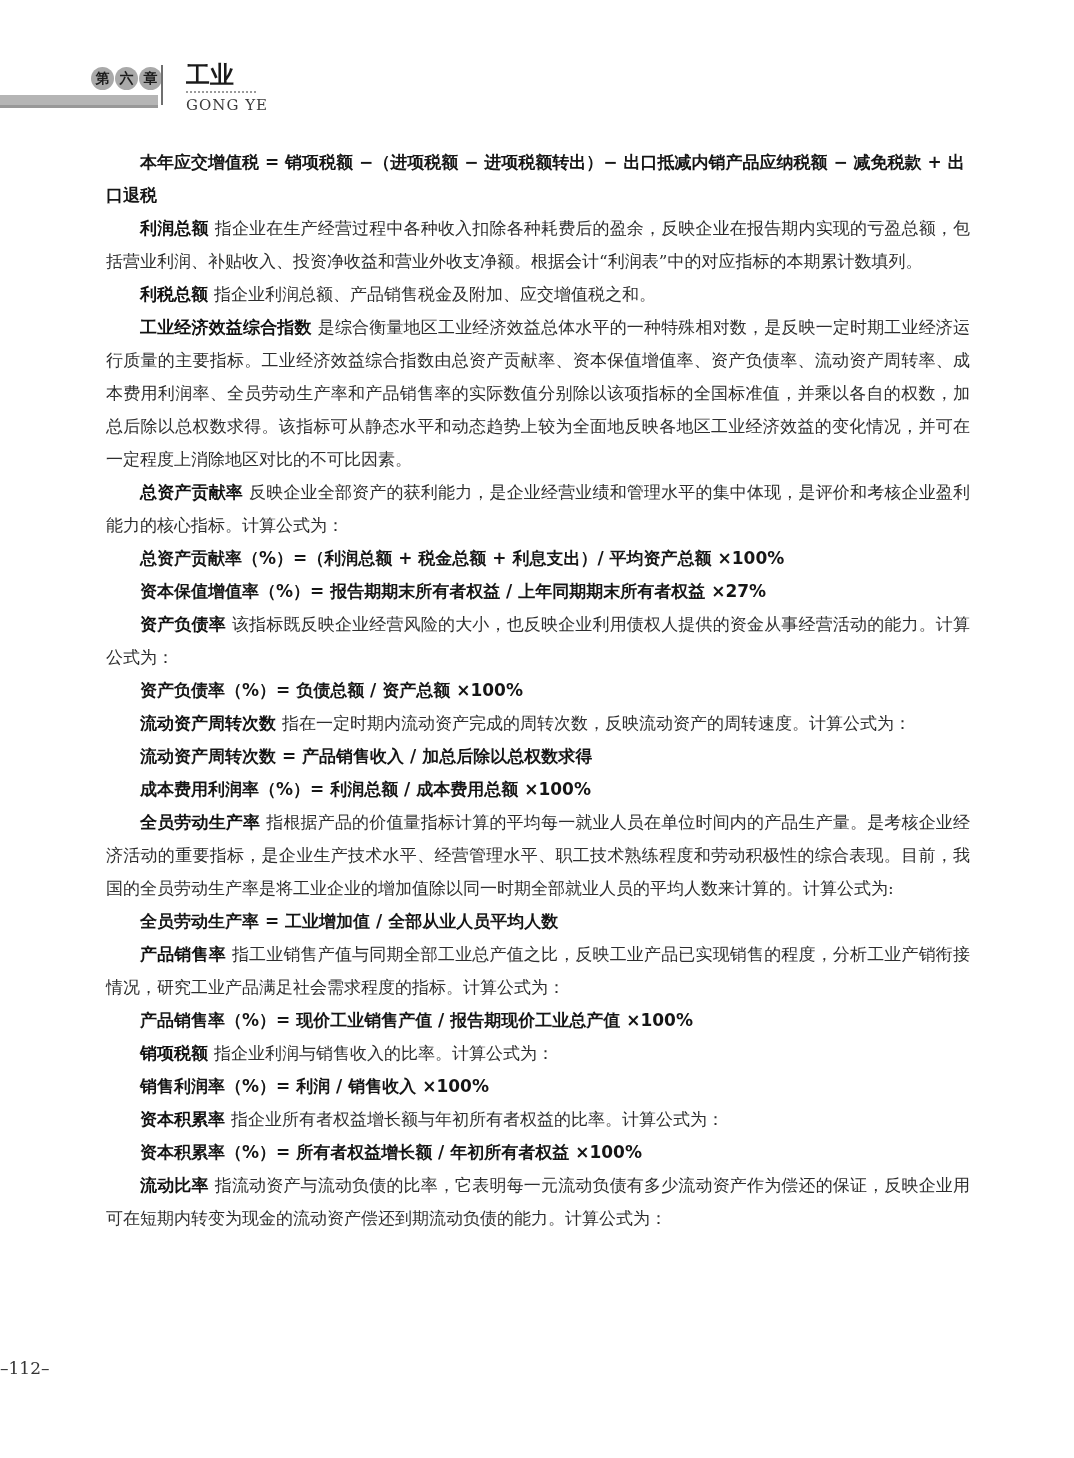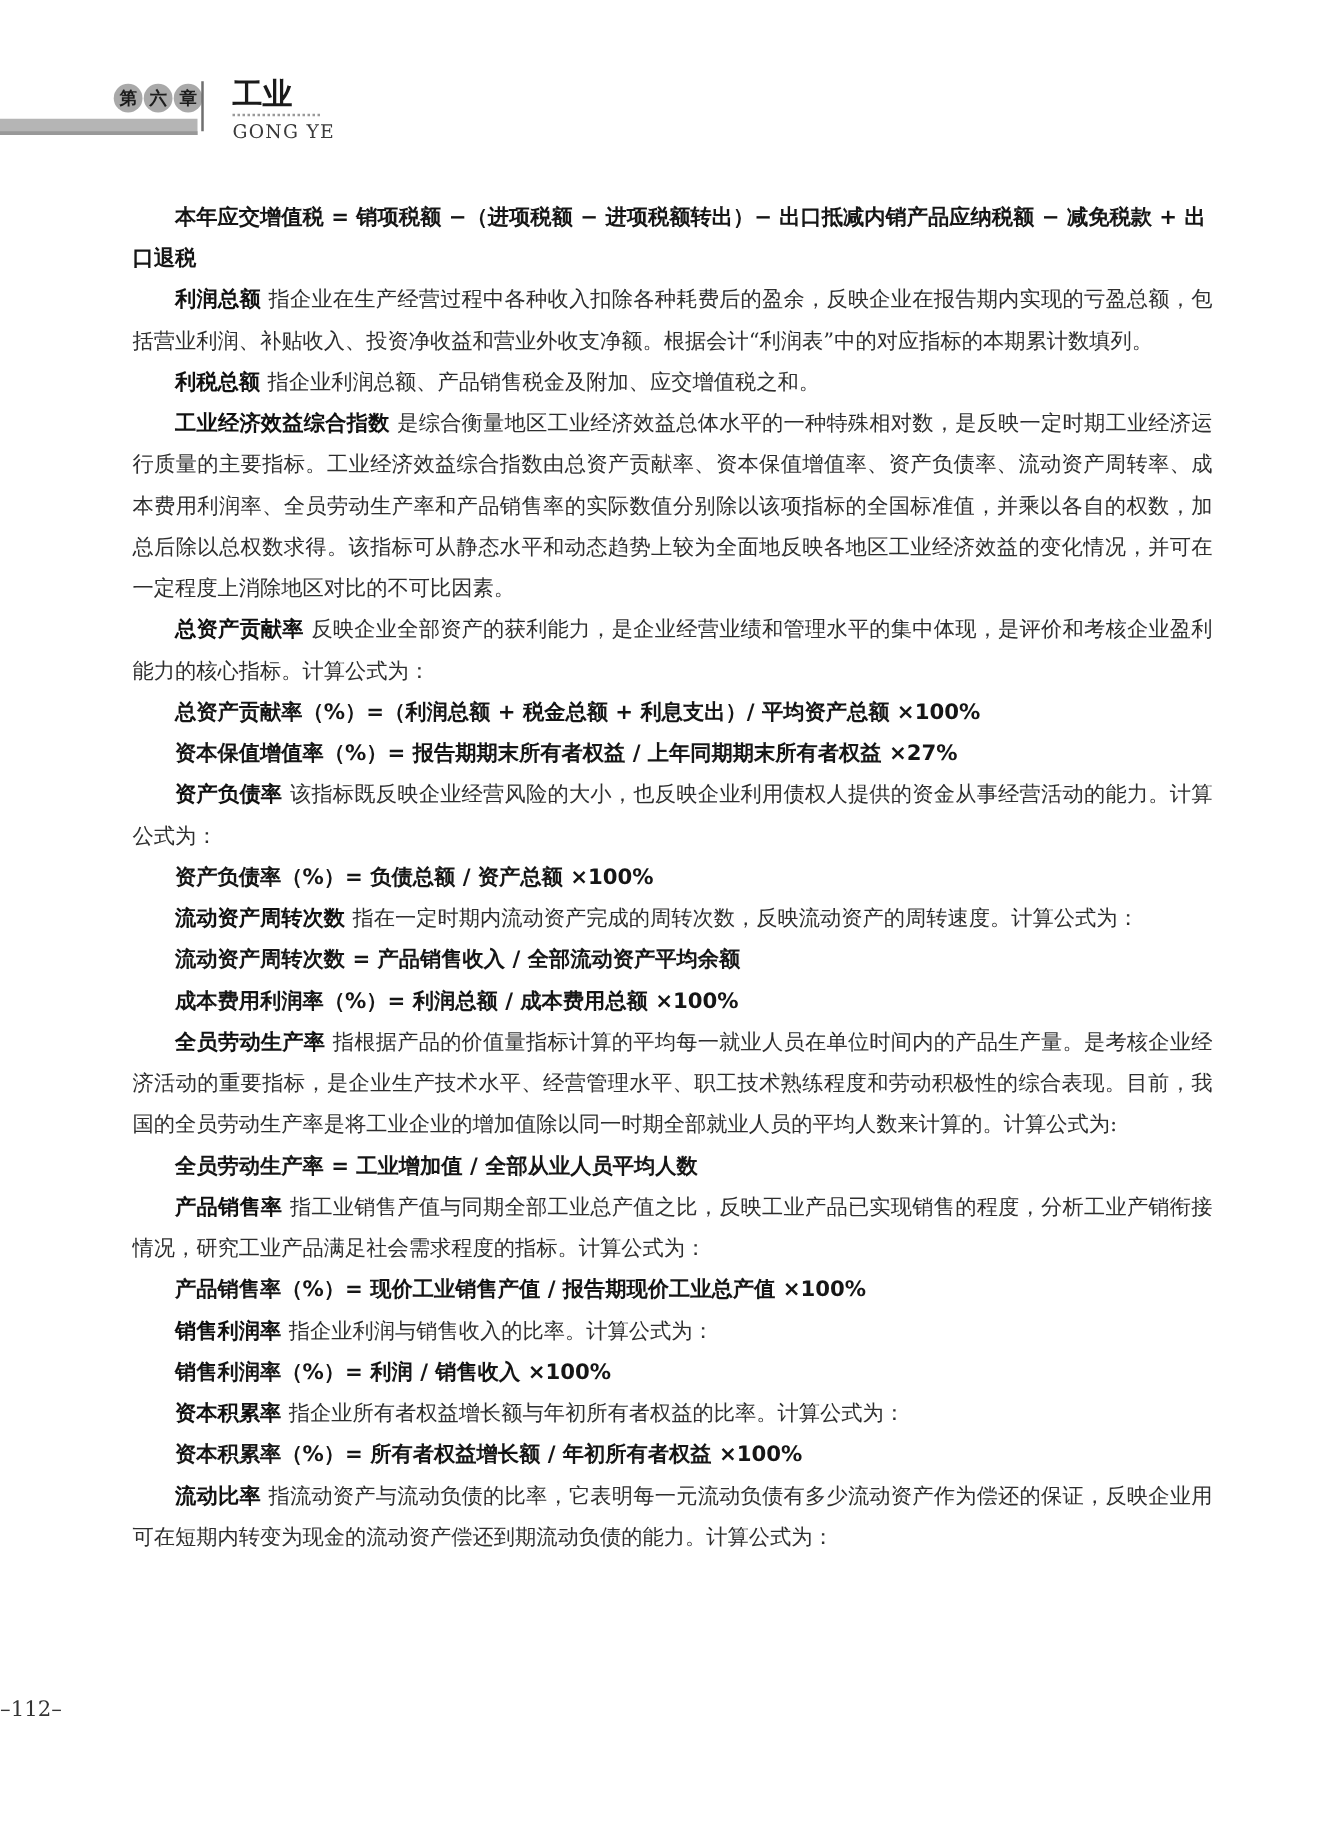--- a/index.html
+++ b/index.html
@@ -46,21 +46,20 @@
     position:absolute;left:0;top:95px;
     width:158px;height:10px;
     background:#b5b5b5;
     border-bottom:3px solid #989898;
   }
   
   .doc-content{
     position:absolute;left:106px;top:146px;width:864px;
     font-size:17px;line-height:33px;
     text-align:justify;
-    margin-top:12px;
   }
   .para{margin:0;text-indent:2em;}
   .para.formula{
     font-family:"DejaVu Sans","Liberation Sans",sans-serif;
     font-weight:bold;color:#161616;
     text-align:left;
   }
   .term{
     font-family:"DejaVu Sans","Liberation Sans",sans-serif;
     font-weight:bold;color:#111111;
@@ -97,27 +96,27 @@
       <p class="para formula">本年应交增值税 = 销项税额 −（进项税额 − 进项税额转出）− 出口抵减内销产品应纳税额 − 减免税款 + 出口退税</p>
       <p class="para definition"><span class="term">利润总额 </span>指企业在生产经营过程中各种收入扣除各种耗费后的盈余，反映企业在报告期内实现的亏盈总额，包括营业利润、补贴收入、投资净收益和营业外收支净额。根据会计“利润表”中的对应指标的本期累计数填列。</p>
       <p class="para definition"><span class="term">利税总额 </span>指企业利润总额、产品销售税金及附加、应交增值税之和。</p>
       <p class="para definition"><span class="term">工业经济效益综合指数 </span>是综合衡量地区工业经济效益总体水平的一种特殊相对数，是反映一定时期工业经济运行质量的主要指标。工业经济效益综合指数由总资产贡献率、资本保值增值率、资产负债率、流动资产周转率、成本费用利润率、全员劳动生产率和产品销售率的实际数值分别除以该项指标的全国标准值，并乘以各自的权数，加总后除以总权数求得。该指标可从静态水平和动态趋势上较为全面地反映各地区工业经济效益的变化情况，并可在一定程度上消除地区对比的不可比因素。</p>
       <p class="para definition"><span class="term">总资产贡献率 </span>反映企业全部资产的获利能力，是企业经营业绩和管理水平的集中体现，是评价和考核企业盈利能力的核心指标。计算公式为：</p>
       <p class="para formula">总资产贡献率（%）=（利润总额 + 税金总额 + 利息支出）/ 平均资产总额 ×100%</p>
       <p class="para formula">资本保值增值率（%）= 报告期期末所有者权益 / 上年同期期末所有者权益 ×27%</p>
       <p class="para definition"><span class="term">资产负债率 </span>该指标既反映企业经营风险的大小，也反映企业利用债权人提供的资金从事经营活动的能力。计算公式为：</p>
       <p class="para formula">资产负债率（%）= 负债总额 / 资产总额 ×100%</p>
       <p class="para definition"><span class="term">流动资产周转次数 </span>指在一定时期内流动资产完成的周转次数，反映流动资产的周转速度。计算公式为：</p>
-      <p class="para formula">流动资产周转次数 = 产品销售收入 / 全部流动资产平均余额</p>
+      <p class="para formula">流动资产周转次数 = 产品销售收入 / 加总后除以总权数求得</p>
       <p class="para formula">成本费用利润率（%）= 利润总额 / 成本费用总额 ×100%</p>
       <p class="para definition"><span class="term">全员劳动生产率 </span>指根据产品的价值量指标计算的平均每一就业人员在单位时间内的产品生产量。是考核企业经济活动的重要指标，是企业生产技术水平、经营管理水平、职工技术熟练程度和劳动积极性的综合表现。目前，我国的全员劳动生产率是将工业企业的增加值除以同一时期全部就业人员的平均人数来计算的。计算公式为:</p>
       <p class="para formula">全员劳动生产率 = 工业增加值 / 全部从业人员平均人数</p>
       <p class="para definition"><span class="term">产品销售率 </span>指工业销售产值与同期全部工业总产值之比，反映工业产品已实现销售的程度，分析工业产销衔接情况，研究工业产品满足社会需求程度的指标。计算公式为：</p>
       <p class="para formula">产品销售率（%）= 现价工业销售产值 / 报告期现价工业总产值 ×100%</p>
-      <p class="para definition"><span class="term">销售利润率 </span>指企业利润与销售收入的比率。计算公式为：</p>
+      <p class="para definition"><span class="term">销项税额 </span>指企业利润与销售收入的比率。计算公式为：</p>
       <p class="para formula">销售利润率（%）= 利润 / 销售收入 ×100%</p>
       <p class="para definition"><span class="term">资本积累率 </span>指企业所有者权益增长额与年初所有者权益的比率。计算公式为：</p>
       <p class="para formula">资本积累率（%）= 所有者权益增长额 / 年初所有者权益 ×100%</p>
       <p class="para definition"><span class="term">流动比率 </span>指流动资产与流动负债的比率，它表明每一元流动负债有多少流动资产作为偿还的保证，反映企业用可在短期内转变为现金的流动资产偿还到期流动负债的能力。计算公式为：</p>
     </div>
 
   <div class="page-footer">
     <span>–112–</span>
   </div>
 

